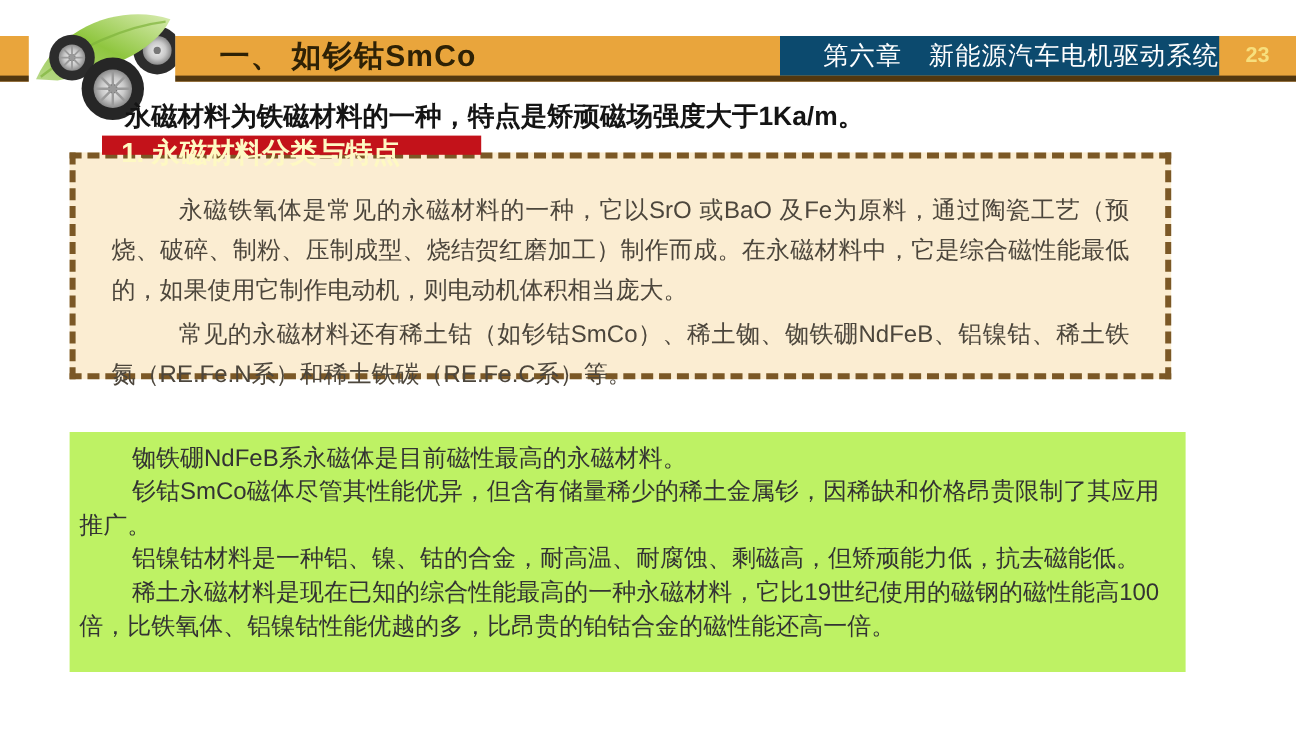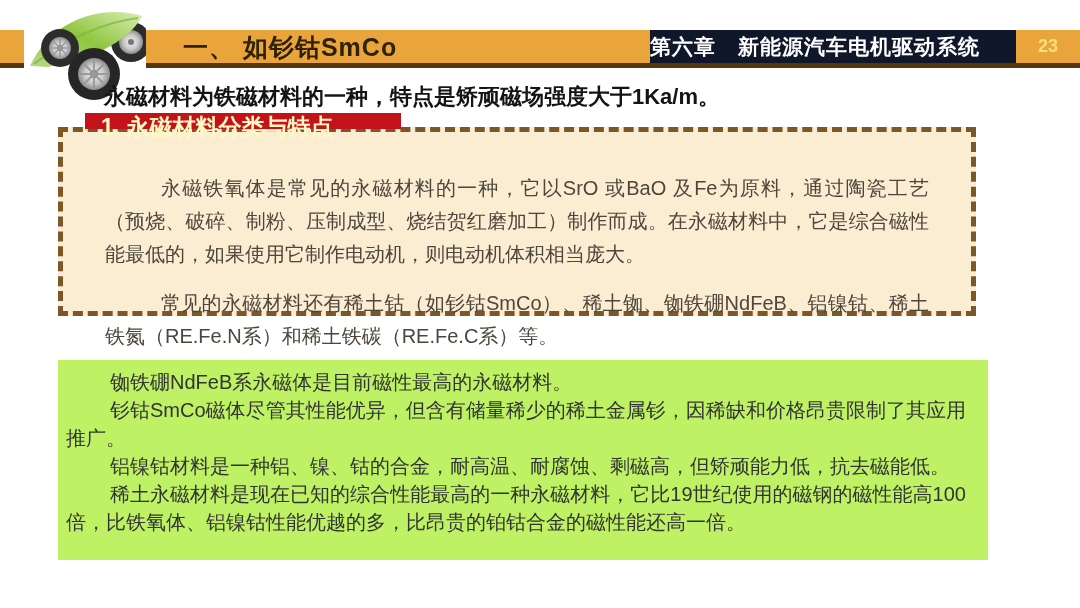--- a/index.html
+++ b/index.html
@@ -14,22 +14,22 @@
     position:absolute; left:0; top:30px; width:1080px; height:33px;
     background:#E9A53C; border-bottom:5px solid #53380F;
   }
   .section-title {
     position:absolute; left:183px; top:32px; height:31px; line-height:31px;
     font-size:25px; font-weight:700; color:#2E2105; letter-spacing:1px;
     white-space:nowrap;
   }
   .chapter-banner {
     position:absolute; left:650px; top:30px; width:366px; height:33px;
-    background:#0f172a; color:#ffffff; text-align:left;
-    font-size:21px; font-weight:700; line-height:33px; letter-spacing:1px;
+    background:#0c4a6e; color:#ffffff; text-align:right;
+    font-size:21px; font-weight:400; line-height:33px; letter-spacing:1px;
     white-space:nowrap;
   }
   .page-number {
     position:absolute; left:1016px; top:30px; width:64px; height:33px;
     text-align:center; font-size:18px; font-weight:700; color:#F7DF7D;
     line-height:33px;
   }
 
   
   .logo-box {
@@ -51,21 +51,21 @@
   }
 
   
   .ferrite-box {
     position:absolute; left:58px; top:127px; width:918px; height:189px;
     box-sizing:border-box; background:#FBEDD2;
     border:5px dashed #7B5826; z-index:2;
     padding:24px 26px 0 26px;
   }
   .ferrite-box p {
-    margin:16px; font-size:20px; line-height:33px; color:#4C463C;
+    margin:4px; font-size:20px; line-height:33px; color:#4C463C;
     text-align:justify; text-indent:2.8em; font-weight:500;
   }
 
   
   .summary-box {
     position:absolute; left:58px; top:360px; width:930px; height:200px;
     box-sizing:border-box; background:#bef264;
     padding:8px 22px 0 8px;
   }
   .summary-box p {

